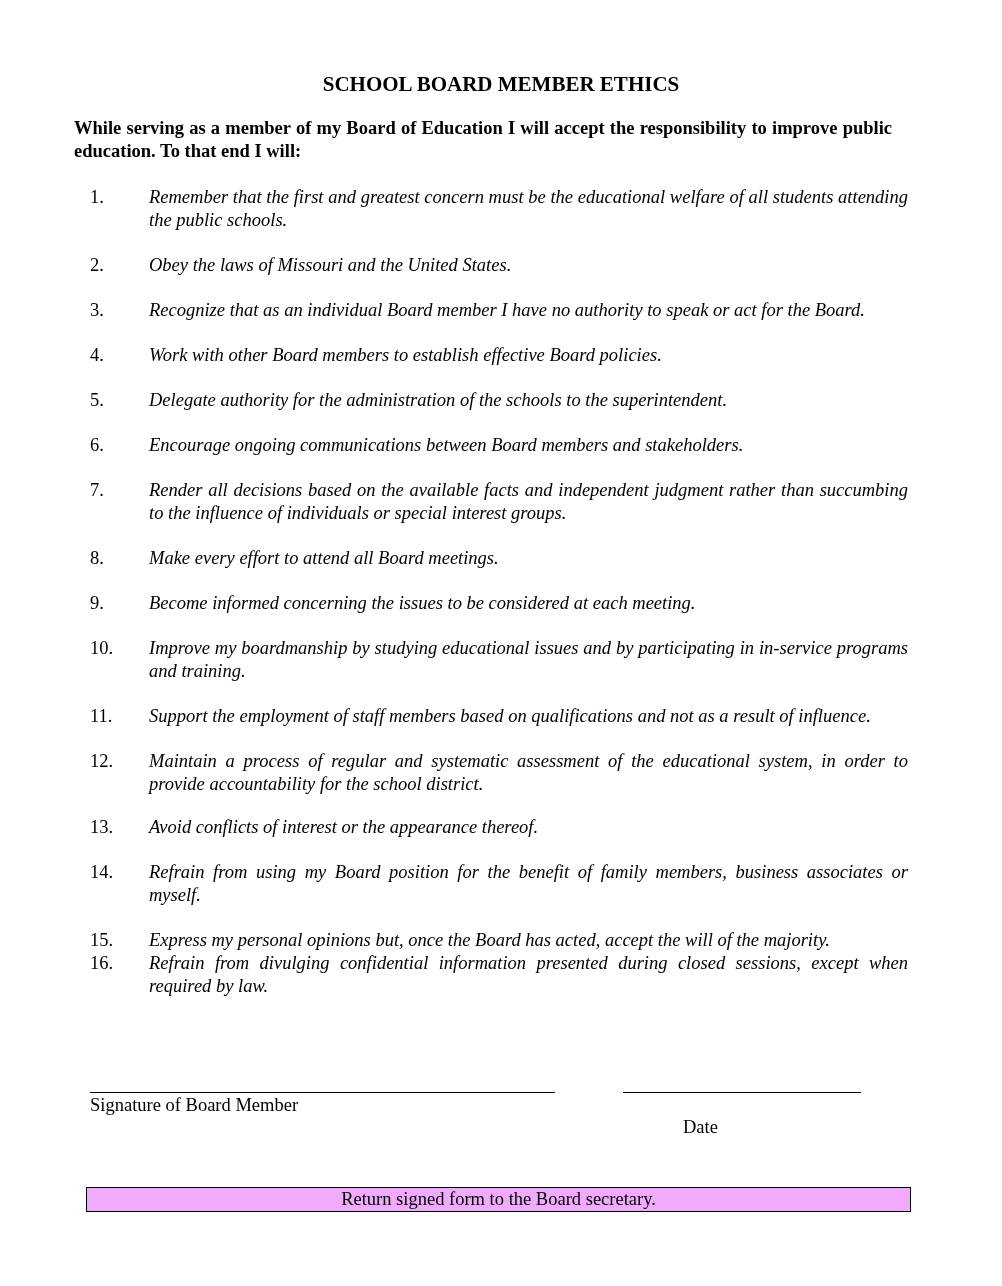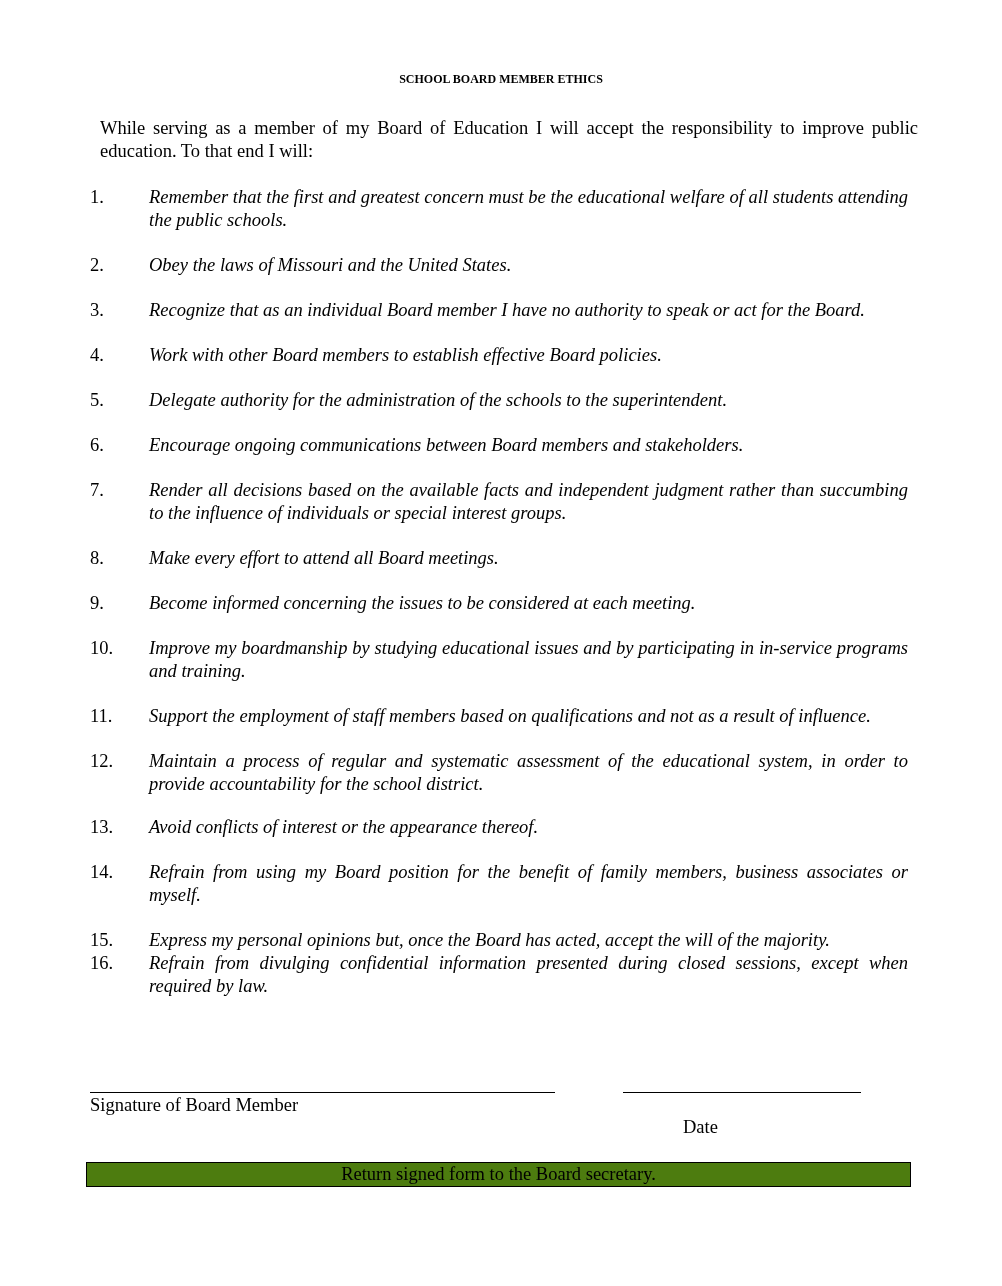--- a/index.html
+++ b/index.html
@@ -3,25 +3,25 @@
 <meta charset="utf-8">
 <style>
   html, body { margin: 0; padding: 0; background: #ffffff; }
   body {
     width: 1002px; height: 1286px; position: relative; overflow: hidden;
     font-family: "Liberation Serif", "DejaVu Serif", serif;
     color: #000; font-size: 18.5px;
   }
   .title {
     position: absolute; top: 72px; left: 0; width: 1002px; text-align: center;
-    font-weight: bold; font-size: 12px;
+    font-weight: bold; font-size: 21px;
   }
   .intro {
-    position: absolute; top: 117px; left: 100px; width: 818px;
-    line-height: 23px; text-align: justify;
+    position: absolute; top: 117px; left: 74px; width: 818px;
+    line-height: 23px; text-align: justify; font-weight: bold;
   }
   .list { position: absolute; top: 186px; left: 90px; width: 818px; margin: 0; padding: 0; list-style: none; }
   .item { position: relative; line-height: 23px; margin: 0; }
   .num { position: absolute; left: 0; top: 0; width: 50px; }
   .txt { display: block; margin-left: 59px; text-align: justify; font-style: italic; }
   .sigline { position: absolute; top: 1092px; height: 0; border-top: 1.3px solid #000; }
   .sig-left { left: 90px; width: 465px; }
   .sig-right { left: 623px; width: 238px; }
   .sig-label { position: absolute; top: 1095px; left: 90px; }
   .date-label { position: absolute; top: 1117px; left: 683px; }
@@ -101,13 +101,13 @@
       <span class="num">16.</span>
       <span class="txt">Refrain from divulging confidential information presented during closed sessions, except when required by law.</span>
     </li>
 </ol>
 
 <div class="sigline sig-left"></div>
 <div class="sigline sig-right"></div>
 <div class="sig-label">Signature of Board Member</div>
 <div class="date-label">Date</div>
 
-<div class="return-box" style="background: #4d7c0f;">Return signed form to the Board secretary.</div>
+<div class="return-box" style="background: #f0abfc; margin-top: 25px;">Return signed form to the Board secretary.</div>
 
 </body></html>

